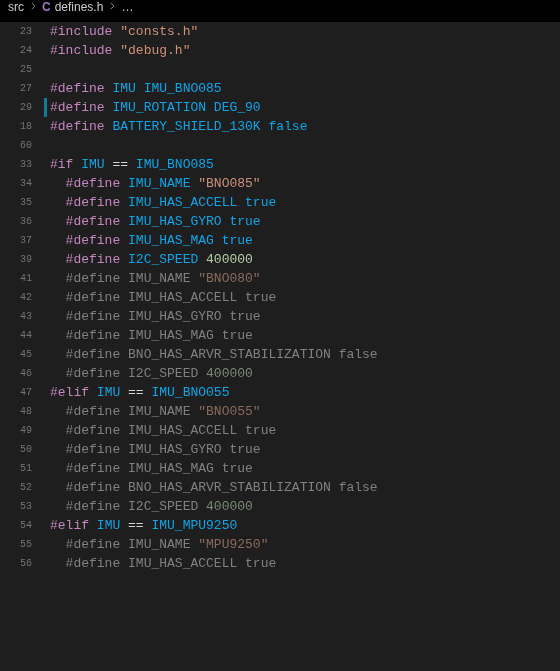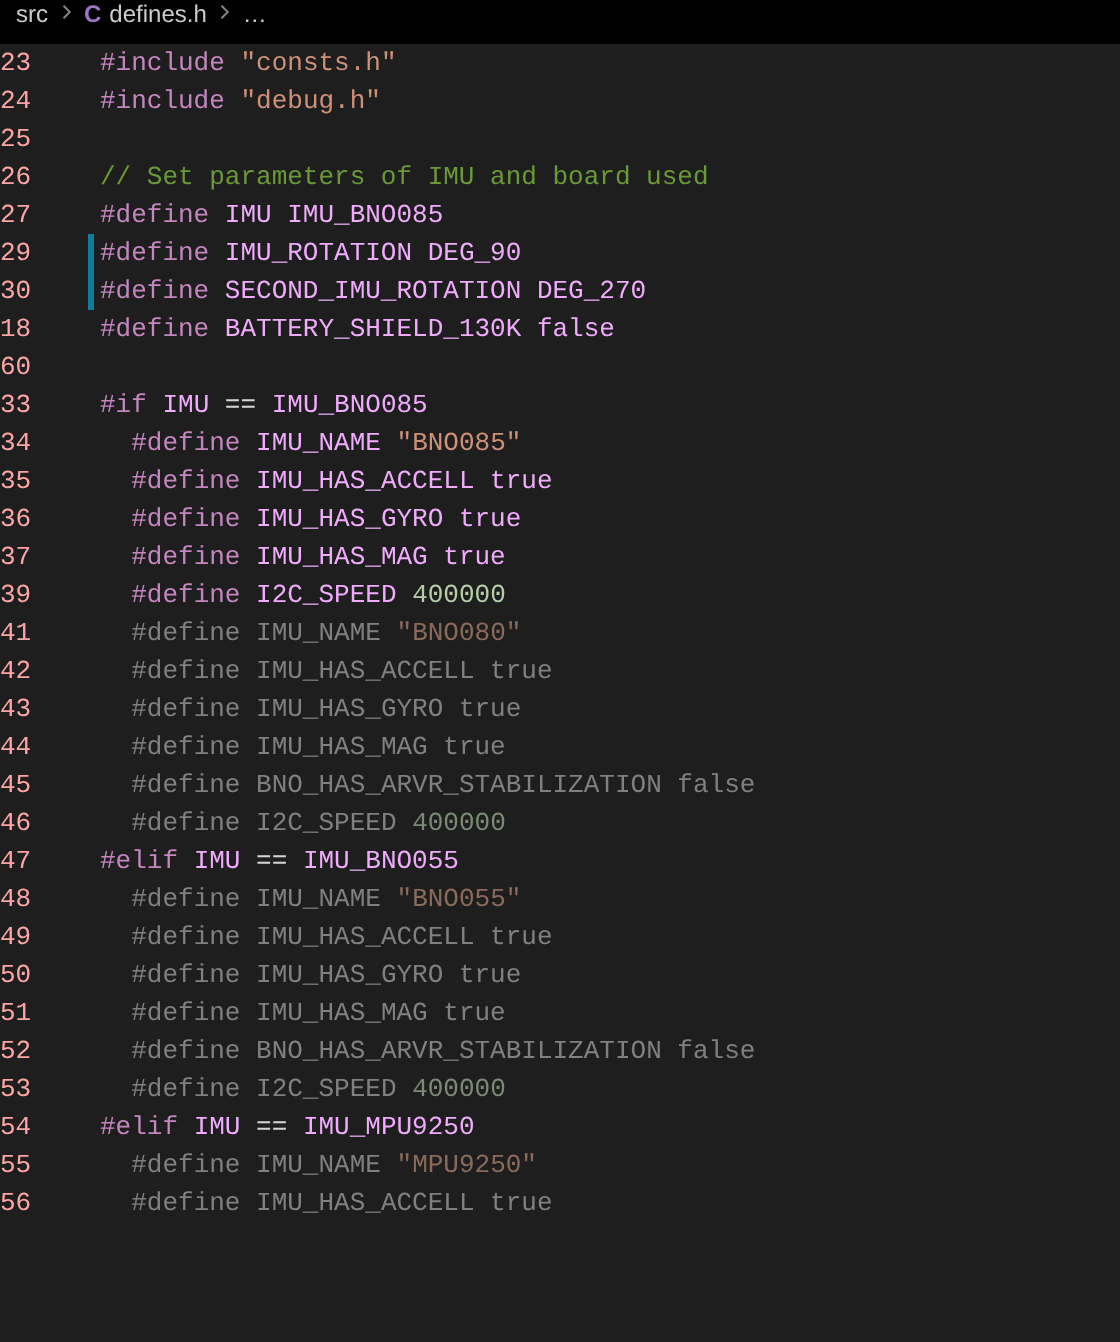--- a/index.html
+++ b/index.html
@@ -36,42 +36,42 @@
   }
   .line {
     display: flex;
     height: 19px;
     line-height: 19px;
     white-space: pre;
     position: relative;
   }
   .gutter {
     width: 50px;
-    text-align: left;
+    text-align: right;
     padding-right: 18px;
-    color: #fca5a5;
-    font-size: 13px;
+    color: #737373;
+    font-size: 10px;
     user-select: none;
     flex-shrink: 0;
   }
   .code {
     flex: 1;
   }
   .line.modified::before {
     content: '';
     position: absolute;
     left: 44px;
     top: 0;
     bottom: 0;
     width: 3px;
     background: #0c7d9d;
   }
   
   .dir { color: #c586c0; }   
-  .kw  { color: #f0abfc; margin-top: 35px; }   
+  .kw  { color: #0ea5e9; margin-top: 35px; }   
   .str { color: #ce9178; }   
   .cmt { color: #6a9937; }   
   .num { color: #b5cea8; }   
   .op  { color: #d4d4d4; }
   .dim { color: #808080; }
   .dim-str { color: #8a6a5a; }
   .dim-num { color: #7a8a75; }
 </style>
 </head>
 <body>
@@ -90,24 +90,22 @@
         <path d="M6 3l5 5-5 5" stroke="#888" stroke-width="1.5" fill="none"></path>
       </svg>
   </span>
   <span>…</span>
 </div>
 
 <div class="editor" id="editor">
     <div class="line"><div class="gutter">23</div><div class="code"><span class="dir">#include</span><span class="op"> </span><span class="str">"consts.h"</span></div></div>
     <div class="line"><div class="gutter">24</div><div class="code"><span class="dir">#include</span><span class="op"> </span><span class="str">"debug.h"</span></div></div>
     <div class="line"><div class="gutter">25</div><div class="code"></div></div>
-    <div class="line"><div class="gutter">26</div><div class="code"><span class="cmt">// Set parameters of IMU and board used</span></div></div>
     <div class="line"><div class="gutter">27</div><div class="code"><span class="dir">#define</span><span class="op"> </span><span class="kw">IMU IMU_BNO085</span></div></div>
     <div class="line modified"><div class="gutter">29</div><div class="code"><span class="dir">#define</span><span class="op"> </span><span class="kw">IMU_ROTATION DEG_90</span></div></div>
-    <div class="line modified"><div class="gutter">30</div><div class="code"><span class="dir">#define</span><span class="op"> </span><span class="kw">SECOND_IMU_ROTATION DEG_270</span></div></div>
     <div class="line"><div class="gutter">18</div><div class="code"><span class="dir">#define</span><span class="op"> </span><span class="kw">BATTERY_SHIELD_130K false</span></div></div>
     <div class="line"><div class="gutter">60</div><div class="code"></div></div>
     <div class="line"><div class="gutter">33</div><div class="code"><span class="dir">#if</span><span class="op"> </span><span class="kw">IMU</span><span class="op"> == </span><span class="kw">IMU_BNO085</span></div></div>
     <div class="line"><div class="gutter">34</div><div class="code"><span class="op">  </span><span class="dir">#define</span><span class="op"> </span><span class="kw">IMU_NAME</span><span class="op"> </span><span class="str">"BNO085"</span></div></div>
     <div class="line"><div class="gutter">35</div><div class="code"><span class="op">  </span><span class="dir">#define</span><span class="op"> </span><span class="kw">IMU_HAS_ACCELL true</span></div></div>
     <div class="line"><div class="gutter">36</div><div class="code"><span class="op">  </span><span class="dir">#define</span><span class="op"> </span><span class="kw">IMU_HAS_GYRO true</span></div></div>
     <div class="line"><div class="gutter">37</div><div class="code"><span class="op">  </span><span class="dir">#define</span><span class="op"> </span><span class="kw">IMU_HAS_MAG true</span></div></div>
     <div class="line"><div class="gutter">39</div><div class="code"><span class="op">  </span><span class="dir">#define</span><span class="op"> </span><span class="kw">I2C_SPEED</span><span class="op"> </span><span class="num">400000</span></div></div>
     <div class="line"><div class="gutter">41</div><div class="code"><span class="op">  </span><span class="dim">#define</span><span class="op"> </span><span class="dim">IMU_NAME</span><span class="op"> </span><span class="dim-str">"BNO080"</span></div></div>
     <div class="line"><div class="gutter">42</div><div class="code"><span class="op">  </span><span class="dim">#define</span><span class="op"> </span><span class="dim">IMU_HAS_ACCELL true</span></div></div>

